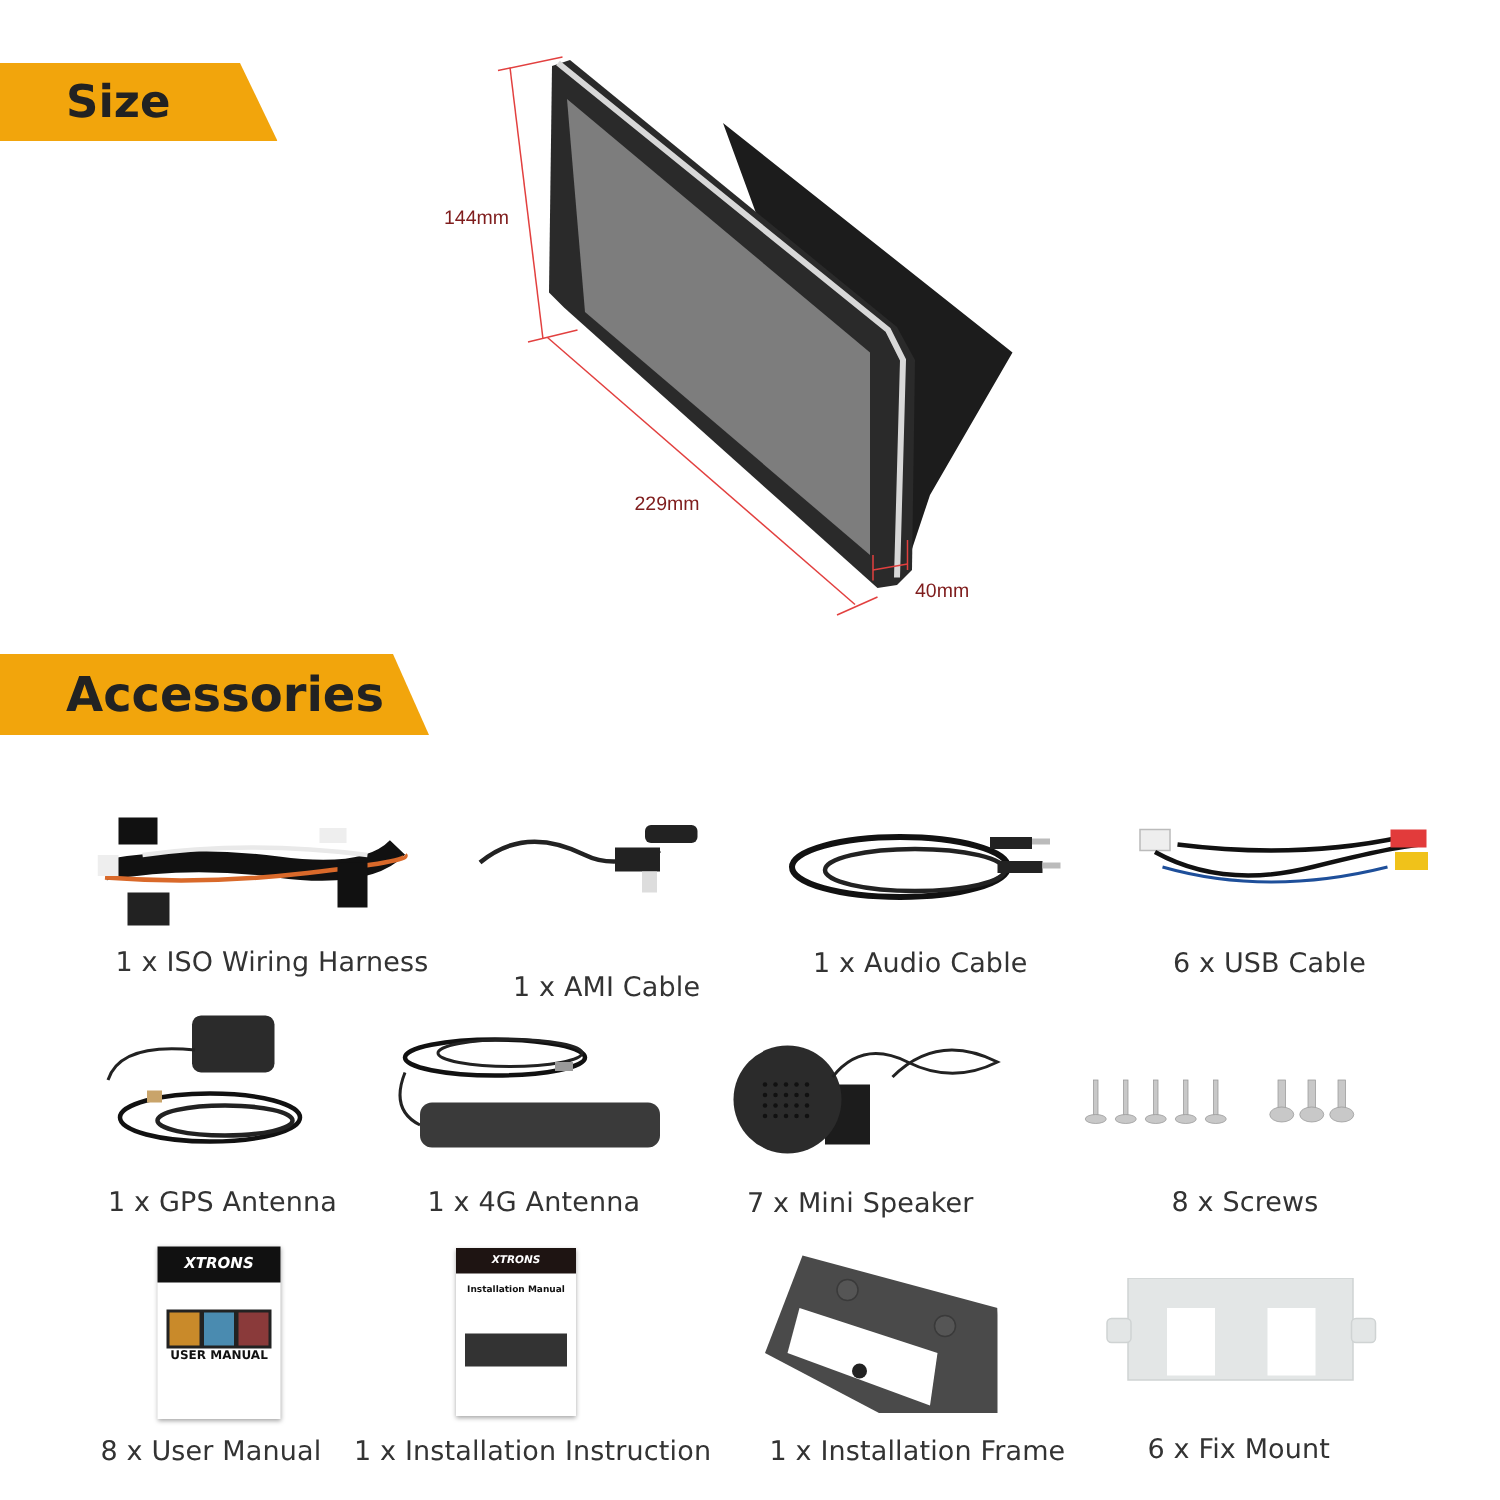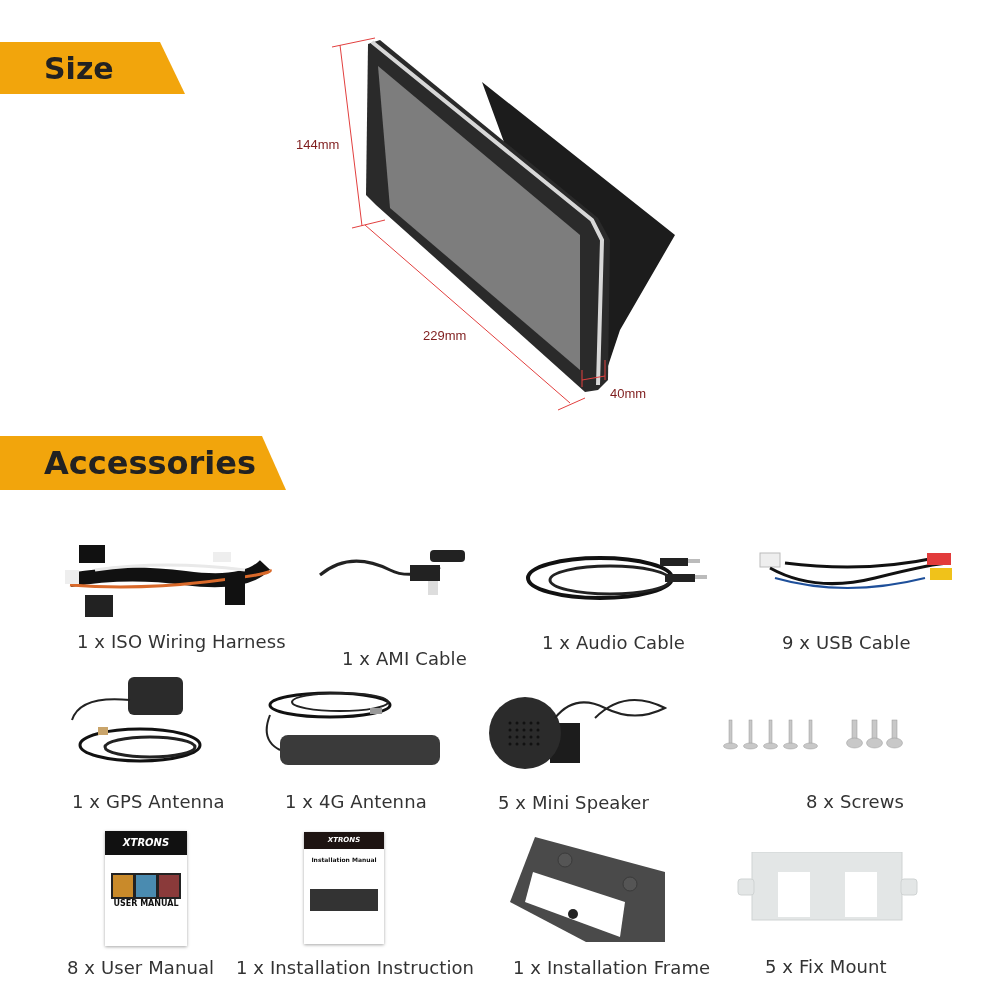--- a/index.html
+++ b/index.html
@@ -74,21 +74,21 @@
   <path d="M15 20 Q60 45 120 30 T195 15" stroke="#111" stroke-width="3" fill="none"></path>
   <path d="M20 30 Q90 50 170 30" stroke="#1e4f9a" stroke-width="2" fill="none"></path>
   <path d="M30 15 Q110 25 180 10" stroke="#111" stroke-width="3" fill="none"></path>
   <rect x="172" y="5" width="24" height="12" fill="#e23b3b"></rect>
   <rect x="175" y="20" width="22" height="12" fill="#f0c21a"></rect>
 </svg>
 
 <div class="label" style="left:77px;top:631px;">1 x ISO Wiring Harness</div>
 <div class="label" style="left:342px;top:648px;">1 x AMI Cable</div>
 <div class="label" style="left:542px;top:632px;">1 x Audio Cable</div>
-<div class="label" style="left:782px;top:632px;">9 x  USB Cable</div>
+<div class="label" style="left:782px;top:632px;">6 x  USB Cable</div>
 
 <svg class="pic" style="left:60px;top:675px;" width="150" height="100">
   <rect x="68" y="2" width="55" height="38" rx="6" fill="#2b2b2b"></rect>
   <path d="M70 25 Q20 20 12 45" stroke="#222" stroke-width="2" fill="none"></path>
   <ellipse cx="80" cy="70" rx="60" ry="16" stroke="#111" stroke-width="3" fill="none"></ellipse>
   <ellipse cx="90" cy="72" rx="45" ry="10" stroke="#222" stroke-width="3" fill="none"></ellipse>
   <rect x="38" y="52" width="10" height="8" fill="#c9a46a"></rect>
 </svg>
 <svg class="pic" style="left:260px;top:680px;" width="180" height="95">
   <ellipse cx="70" cy="25" rx="60" ry="12" stroke="#111" stroke-width="3" fill="none"></ellipse>
@@ -140,22 +140,22 @@
       <ellipse cx="134.5" cy="28" rx="8" ry="5"></ellipse>
     <rect x="152" y="5" width="5" height="20"></rect>
       <ellipse cx="154.5" cy="28" rx="8" ry="5"></ellipse>
     <rect x="172" y="5" width="5" height="20"></rect>
       <ellipse cx="174.5" cy="28" rx="8" ry="5"></ellipse>
   </g>
 </svg>
 
 <div class="label" style="left:60px;top:791px;margin-left:12px;">1 x GPS Antenna</div>
 <div class="label" style="left:285px;top:791px;">1 x 4G Antenna</div>
-<div class="label" style="left:498px;top:792px;">5 x Mini Speaker</div>
-<div class="label" style="left:781px;top:791px;margin-left:25px;">8 x Screws</div>
+<div class="label" style="left:498px;top:792px;">7 x Mini Speaker</div>
+<div class="label" style="left:781px;top:791px;">8 x Screws</div>
 
 <div class="pic" style="left:105px;top:831px;width:82px;height:115px;background:#fff;box-shadow:0 1px 3px rgba(0,0,0,0.35);">
   <div style="background:#111;height:24px;color:#fff;font-size:10px;font-weight:bold;font-style:italic;text-align:center;line-height:24px;">XTRONS</div>
   <div style="margin:18px 6px 0;height:26px;background:#222;display:flex;gap:3px;padding:2px;box-sizing:border-box;">
     <div style="flex:1;background:#c98a2a;"></div>
       <div style="flex:1;background:#4a8bb0;"></div>
       <div style="flex:1;background:#8a3a3a;"></div>
   </div>
   <div style="text-align:center;font-size:8px;font-weight:bold;margin-top:0;color:#111;">USER MANUAL</div>
 </div>
@@ -175,13 +175,13 @@
   <rect x="17" y="0" width="150" height="68" fill="#e3e6e6" stroke="#cfd3d3"></rect>
   <rect x="3" y="27" width="16" height="16" rx="3" fill="#e3e6e6" stroke="#cfd3d3"></rect>
   <rect x="166" y="27" width="16" height="16" rx="3" fill="#e3e6e6" stroke="#cfd3d3"></rect>
   <rect x="43" y="20" width="32" height="45" fill="#fff"></rect>
   <rect x="110" y="20" width="32" height="45" fill="#fff"></rect>
 </svg>
 
 <div class="label" style="left:67px;top:957px;">8 x User Manual</div>
 <div class="label" style="left:236px;top:957px;">1 x Installation Instruction</div>
 <div class="label" style="left:513px;top:957px;">1 x Installation Frame</div>
-<div class="label" style="left:765px;top:956px;">5 x Fix Mount</div>
+<div class="label" style="left:765px;top:956px;">6 x Fix Mount</div>
 
 </body></html>

